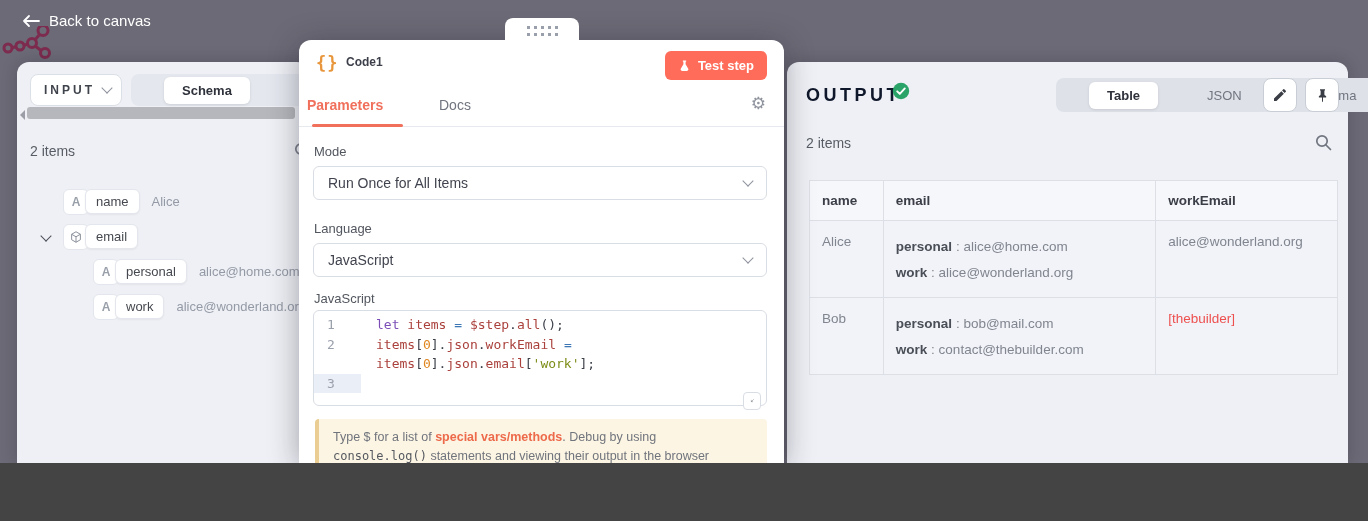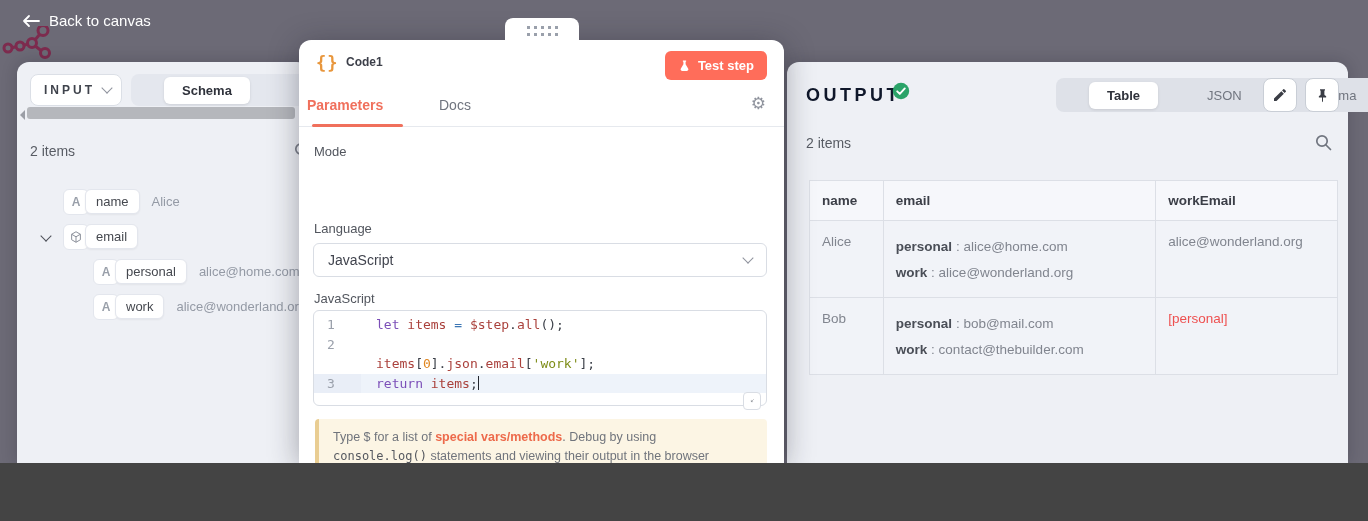--- a/index.html
+++ b/index.html
@@ -239,21 +239,21 @@
               <div class="email-line"><b>work</b> : alice@wonderland.org</div>
             </td>
             <td><span class="">alice@wonderland.org</span></td>
           </tr>
           <tr>
             <td>Bob</td>
             <td>
               <div class="email-line"><b>personal</b> : bob@mail.com</div>
               <div class="email-line"><b>work</b> : contact@thebuilder.com</div>
             </td>
-            <td><span class="err">[personal]</span></td>
+            <td><span class="err">[thebuilder]</span></td>
           </tr>
         </tbody>
     </table>
   </section>
 
   <section class="modal">
     <div class="drag-tab">
       <span class="dots">
           <i></i>
           <i></i>
@@ -275,43 +275,47 @@
       </svg>
       <span>Test step</span>
     </button>
     <button class="m-tab active tab-parameters">Parameters</button>
     <button class="m-tab tab-docs">Docs</button>
     <div class="gear">⚙</div>
     <div class="m-tabline"></div>
     <div class="m-underline"></div>
 
     <div class="f-label lbl-mode">Mode</div>
+    <div class="select sel-mode">
+      <span>Run Once for All Items</span>
+      <i class="caret"></i>
+    </div>
 
     <div class="f-label lbl-language">Language</div>
     <div class="select sel-language">
       <span>JavaScript</span>
       <i class="caret"></i>
     </div>
 
     <div class="f-label lbl-editor">JavaScript</div>
     <div class="editor" id="code-editor">
         <div class="cl">
           <span class="gut">1</span>
           <span class="ct"><span class="tk-k">let</span><span class="tk-p"> </span><span class="tk-v">items</span><span class="tk-p"> </span><span class="tk-o">=</span><span class="tk-p"> </span><span class="tk-v">$step</span><span class="tk-p">.</span><span class="tk-v">all</span><span class="tk-p">();</span></span>
         </div>
         <div class="cl">
           <span class="gut">2</span>
+          <span class="ct"><span class="tk-v">items</span><span class="tk-p">[</span><span class="tk-n">0</span><span class="tk-p">].</span><span class="tk-v">json</span><span class="tk-p">.</span><span class="tk-v">workEmail</span><span class="tk-p"> </span><span class="tk-o">=</span></span>
         </div>
         <div class="cl">
           <span class="gut"></span>
           <span class="ct"><span class="tk-v">items</span><span class="tk-p">[</span><span class="tk-n">0</span><span class="tk-p">].</span><span class="tk-v">json</span><span class="tk-p">.</span><span class="tk-v">email</span><span class="tk-p">[</span><span class="tk-s">'work'</span><span class="tk-p">];</span></span>
         </div>
         <div class="cl active">
           <span class="gut">3</span>
-          <span class="ct"><span class="tk-k">return</span><span class="tk-p"> </span><span class="tk-v">items</span><span class="tk-p">;</span><span class="cursor"></span></span>
         </div>
       </div>
     <button class="expand-btn">
       <svg width="10" height="10" viewBox="0 0 12 12">
         <path d="M10.5 1.5L4 8M4 4v4h4" stroke="#6f737c" stroke-width="1.4" fill="none" stroke-linecap="round" stroke-linejoin="round"></path>
       </svg>
     </button>
 
     <div class="hint">
       <span>Type $ for a list of </span><span class="link">special vars/methods</span><span>. Debug by using </span><span class="mono">console.log()</span><span> statements and viewing their output in the browser console.</span>

